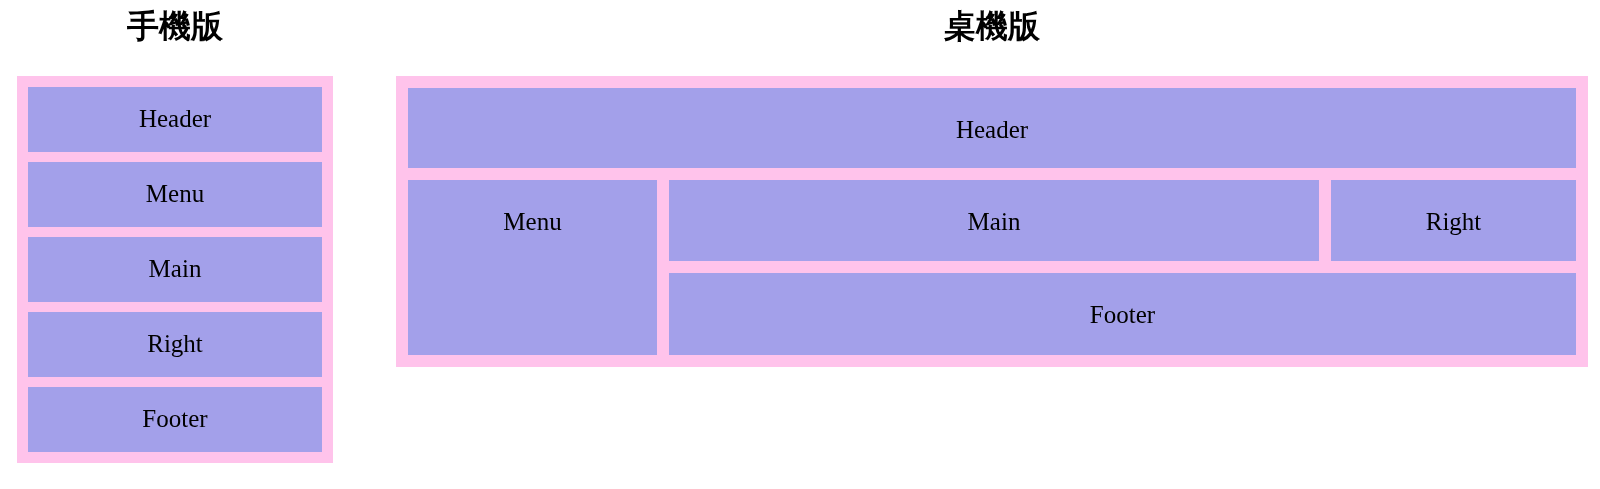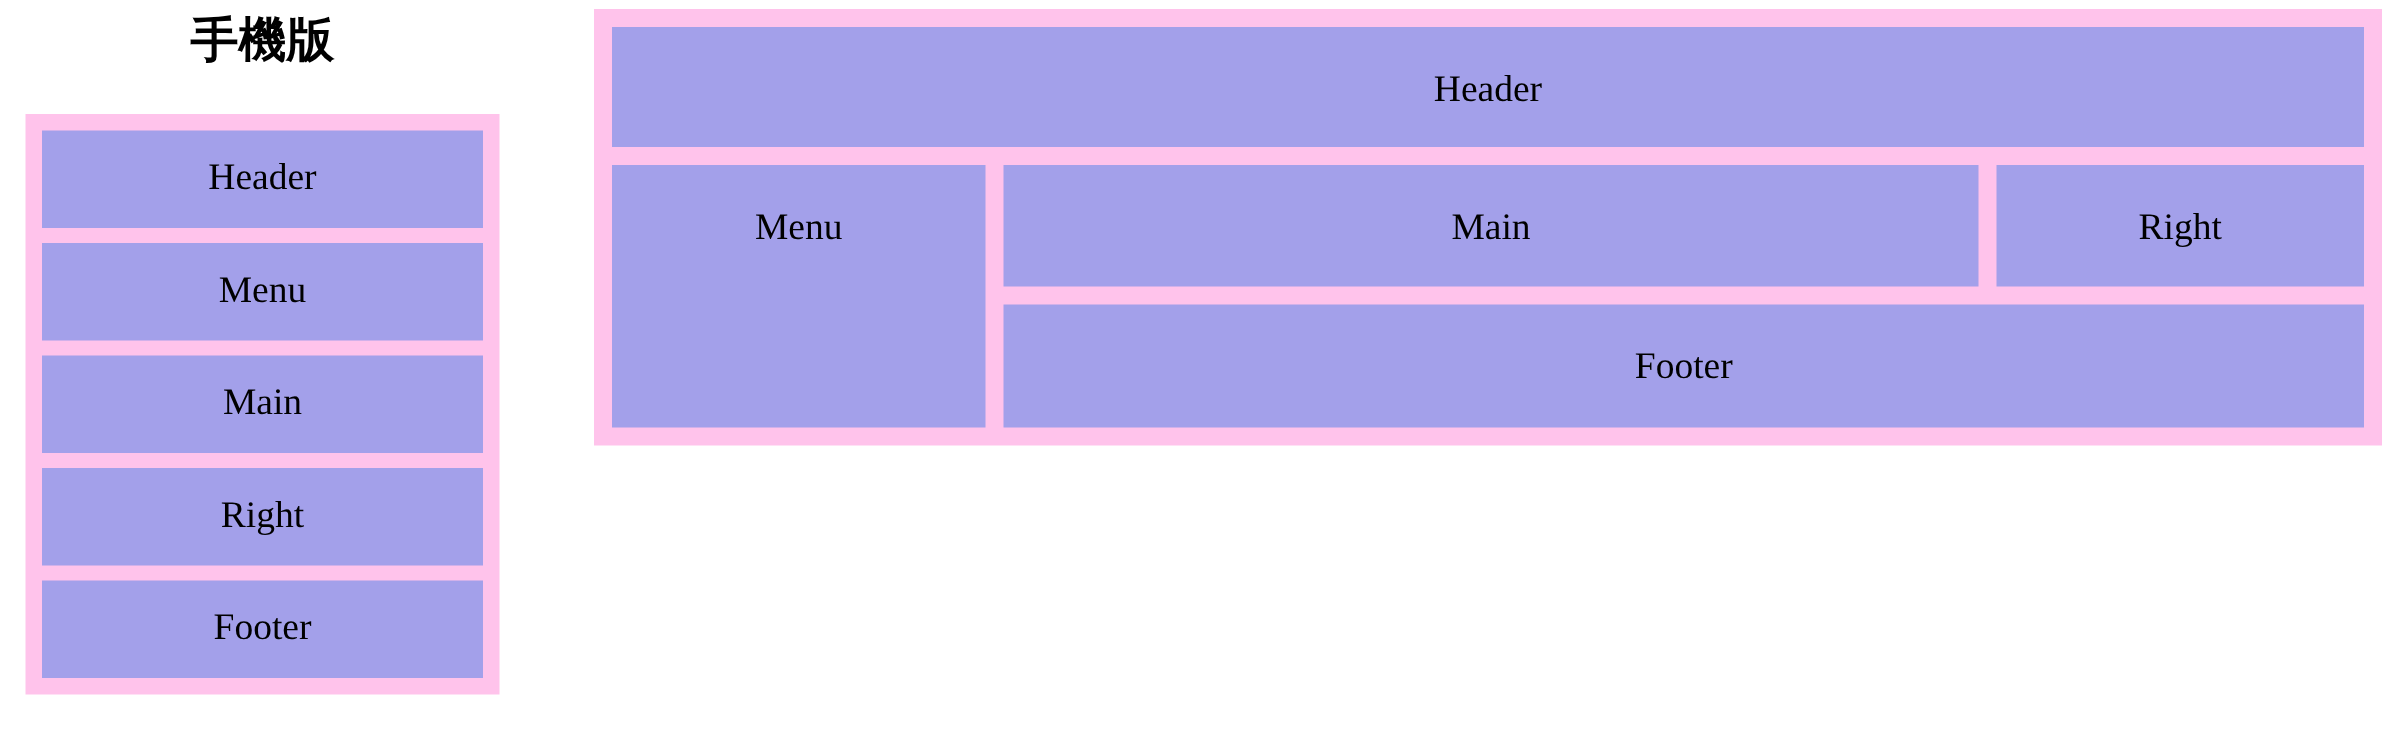--- a/index.html
+++ b/index.html
@@ -86,20 +86,21 @@
     <div class="container-mobile">
       <div class="layout-box">Header</div>
       <div class="layout-box">Menu</div>
       <div class="layout-box">Main</div>
       <div class="layout-box">Right</div>
       <div class="layout-box">Footer</div>
     </div>
   </section>
 
   <section class="panel panel-desktop">
+    <h2 class="title">桌機版</h2>
     <div class="container-desktop">
       <div class="layout-box area-header">Header</div>
       <div class="layout-box area-menu">Menu</div>
       <div class="layout-box area-main">Main</div>
       <div class="layout-box area-right">Right</div>
       <div class="layout-box area-footer">Footer</div>
     </div>
   </section>
 
 </div>

